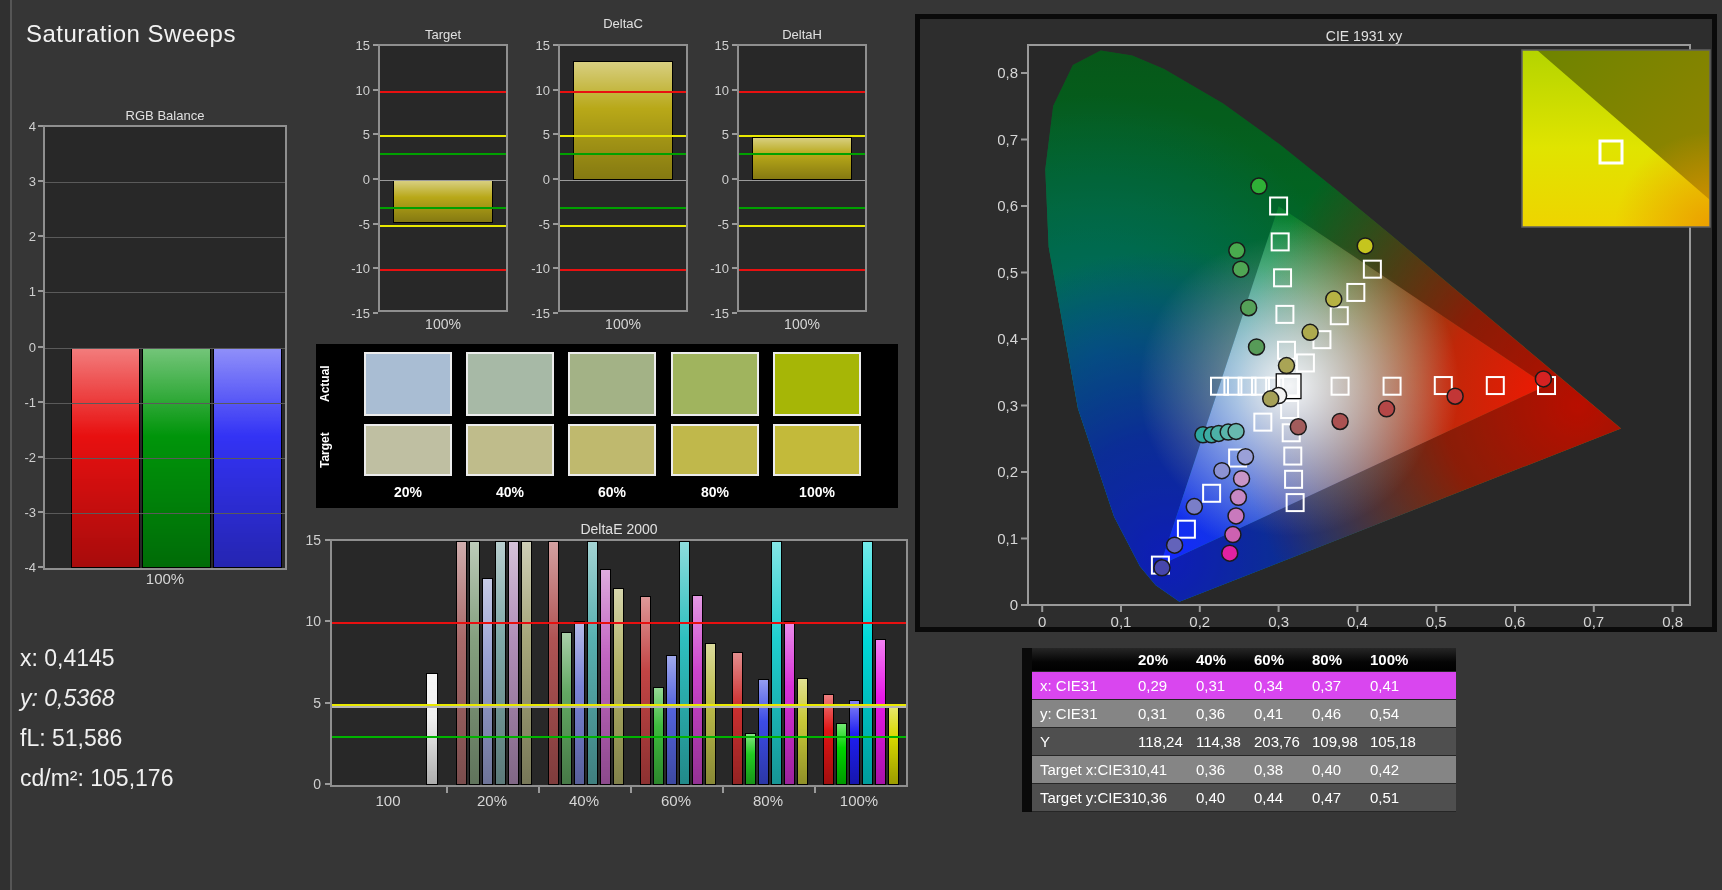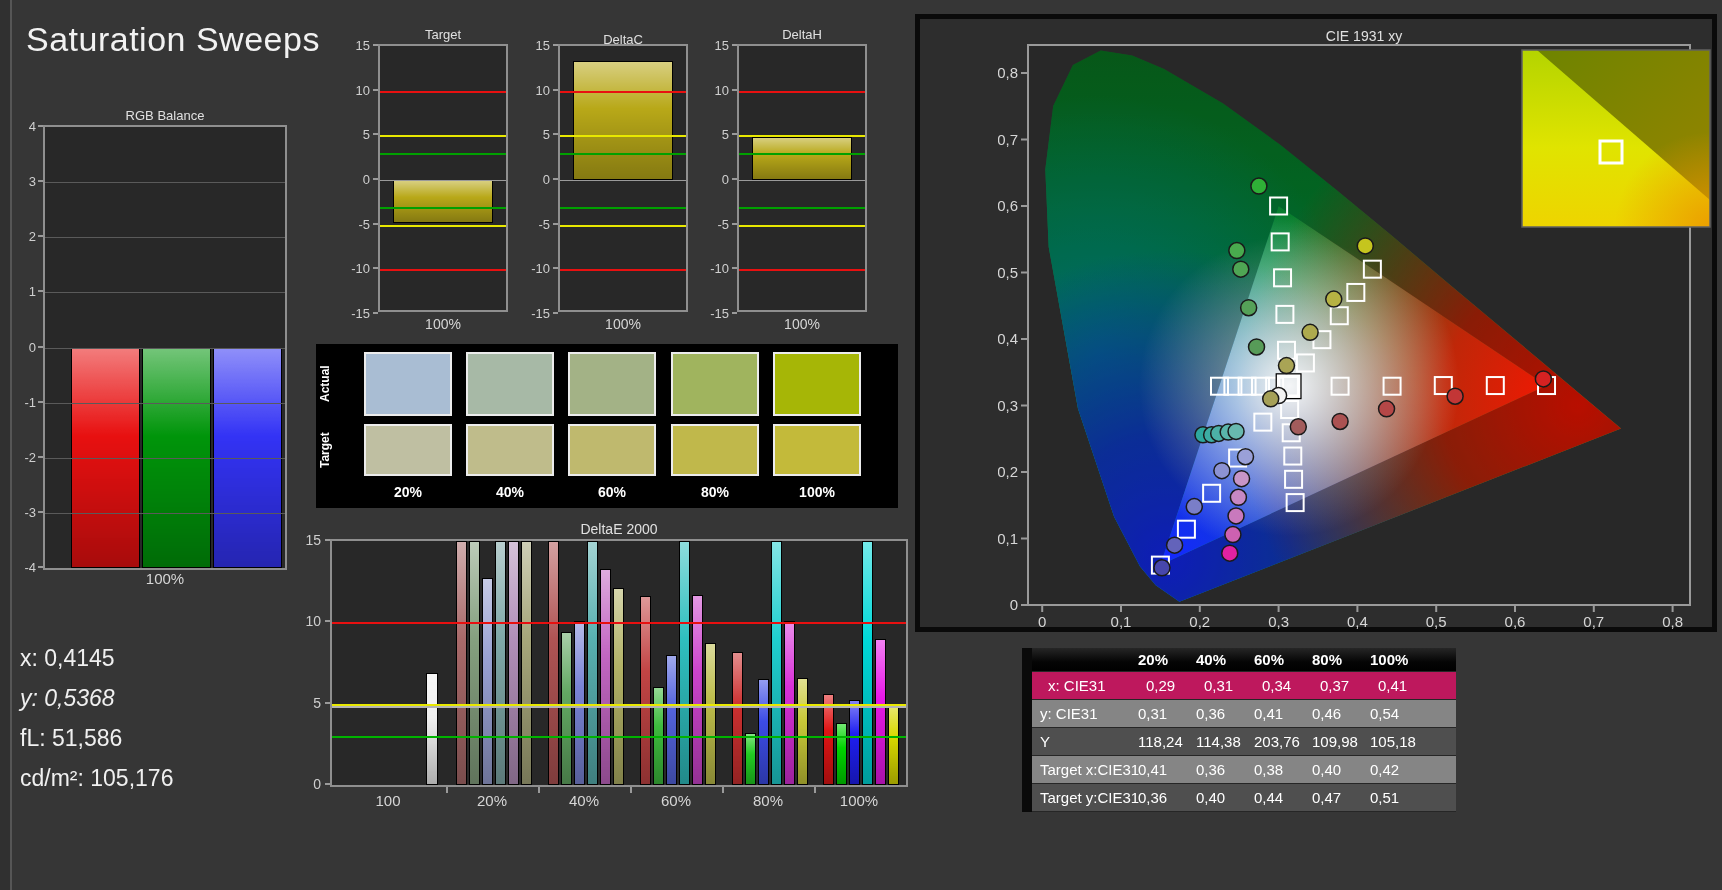--- a/index.html
+++ b/index.html
@@ -1,19 +1,19 @@
 <!DOCTYPE html>
 <html><head>
 <meta charset="utf-8">
 <style>
   html,body{margin:0;padding:0;background:#262626;}
   .screen{position:relative;width:1722px;height:890px;background:#363636;overflow:hidden;
           font-family:"Liberation Sans",sans-serif;color:#e8e8e8;}
   .left-strip{position:absolute;left:0;top:0;width:10px;height:890px;background:#303030;border-right:2px solid #565656;}
-  .page-title{position:absolute;left:26px;top:20px;font-size:34px;font-weight:400;color:#f2f2f2;letter-spacing:.5px;}
+  .page-title{position:absolute;left:26px;top:20px;font-size:24px;font-weight:400;color:#f2f2f2;letter-spacing:.5px;}
   .chart-title{position:absolute;font-size:13px;color:#e0e0e0;text-align:center;transform:translateX(-50%);white-space:nowrap;}
   .plot{position:absolute;background:#282828;border:2px solid #8f8f8f;box-sizing:border-box;}
   .gridline{position:absolute;left:0;width:100%;height:1px;background:#5a5a5a;z-index:3;}
   .refline{position:absolute;left:0;width:100%;height:2px;z-index:4;}
   .tick-label{position:absolute;font-size:13px;color:#cfcfcf;text-align:right;transform:translateY(-50%);}
   .tick-mark{position:absolute;height:2px;width:5px;background:#9a9a9a;}
   .x-label{position:absolute;font-size:15px;color:#d6d6d6;text-align:center;transform:translateX(-50%);}
   .bar{position:absolute;border:1px solid #000;box-sizing:border-box;z-index:2;}
   .swatch-panel{position:absolute;left:316px;top:344px;width:582px;height:164px;background:#000;}
   .swatch{position:absolute;border:2px solid #ececec;box-sizing:border-box;}
@@ -92,21 +92,21 @@
       <div class="tick-label" style="left: 338px; top: 134.333px; width: 32px;">5</div>
       <div class="tick-mark" style="left: 373px; top: 178px;"></div>
       <div class="tick-label" style="left: 338px; top: 179px; width: 32px;">0</div>
       <div class="tick-mark" style="left: 373px; top: 222.667px;"></div>
       <div class="tick-label" style="left: 338px; top: 223.667px; width: 32px;">-5</div>
       <div class="tick-mark" style="left: 373px; top: 267.333px;"></div>
       <div class="tick-label" style="left: 338px; top: 268.333px; width: 32px;">-10</div>
       <div class="tick-mark" style="left: 373px; top: 312px;"></div>
       <div class="tick-label" style="left: 338px; top: 313px; width: 32px;">-15</div>
       <div class="x-label" style="left: 443px; top: 316px; font-size: 14px;">100%</div>
-      <div class="chart-title" style="left: 623px; top: 32px;">DeltaC</div>
+      <div class="chart-title" style="left: 623px; top: 16px;">DeltaC</div>
       <div class="plot" style="left: 558px; top: 44px; width: 130px; height: 268px;">
         <div class="bar" style="left: 13px; top: 15.1867px; width: 100px; height: 118.813px; background: linear-gradient(rgba(255, 255, 255, 0.45), rgba(255, 255, 255, 0) 40%, rgba(0, 0, 0, 0.28)), rgb(184, 168, 24);"></div>
         <div class="gridline" style="top: 134px; background: rgb(154, 154, 154);"></div>
         <div class="refline" style="top: 44.6667px; background: rgb(232, 16, 16);"></div>
         <div class="refline" style="top: 223.333px; background: rgb(232, 16, 16);"></div>
         <div class="refline" style="top: 89.3333px; background: rgb(232, 232, 0);"></div>
         <div class="refline" style="top: 178.667px; background: rgb(232, 232, 0);"></div>
         <div class="refline" style="top: 107.2px; background: rgb(0, 160, 0);"></div>
         <div class="refline" style="top: 160.8px; background: rgb(0, 160, 0);"></div>
       </div>
@@ -422,21 +422,21 @@
 
   <div class="data-table" id="data-table">
       <div class="tbl-row header">
         <div class="tbl-label"></div>
         <div class="tbl-cell" style="font-weight: bold;">20%</div>
         <div class="tbl-cell" style="font-weight: bold;">40%</div>
         <div class="tbl-cell" style="font-weight: bold;">60%</div>
         <div class="tbl-cell" style="font-weight: bold;">80%</div>
         <div class="tbl-cell" style="font-weight: bold;">100%</div>
       </div>
-      <div class="tbl-row" style="background: #be185d; padding-left: 8px;">
+      <div class="tbl-row" style="background: #d946ef;">
         <div class="tbl-label">x: CIE31</div>
         <div class="tbl-cell">0,29</div>
         <div class="tbl-cell">0,31</div>
         <div class="tbl-cell">0,34</div>
         <div class="tbl-cell">0,37</div>
         <div class="tbl-cell">0,41</div>
       </div>
       <div class="tbl-row" style="background: rgb(133, 133, 133);">
         <div class="tbl-label">y: CIE31</div>
         <div class="tbl-cell">0,31</div>

